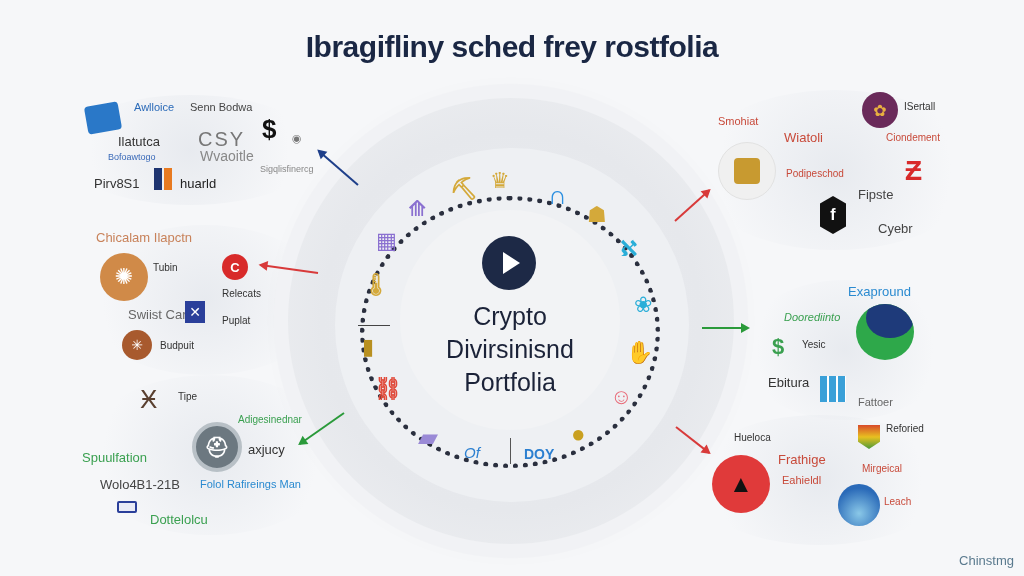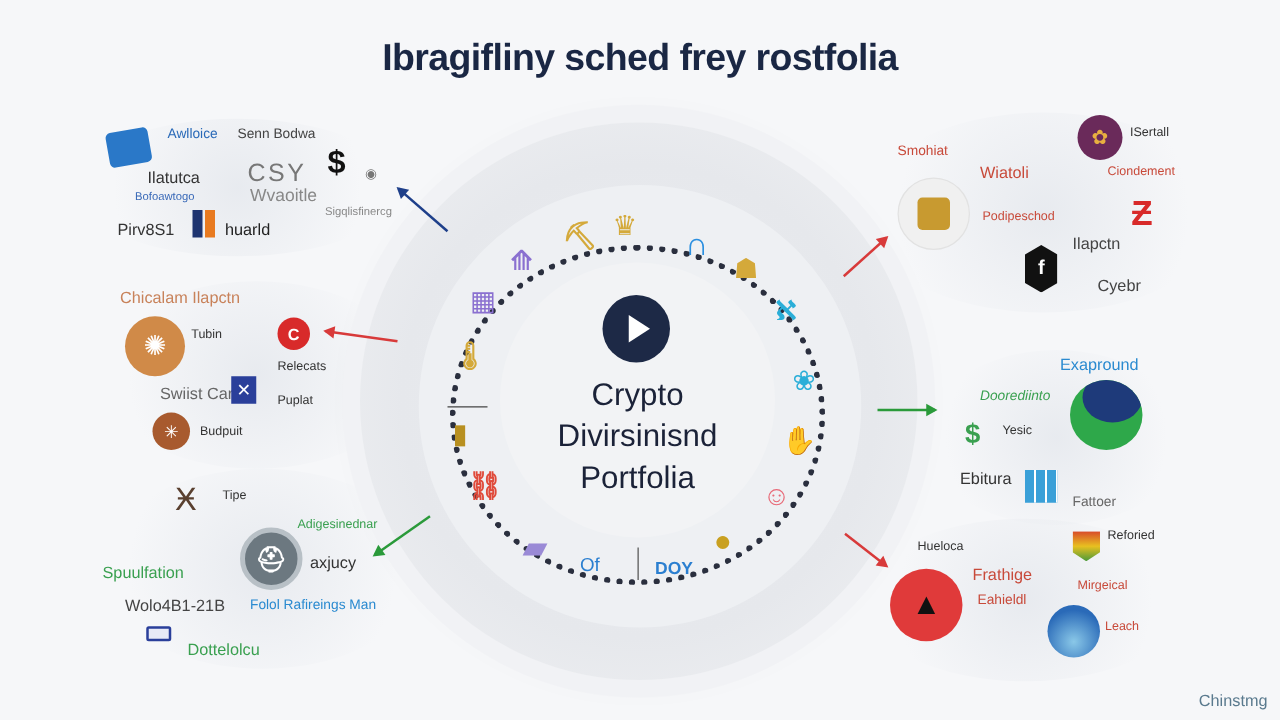--- a/index.html
+++ b/index.html
@@ -104,21 +104,21 @@
 <span class="ring-icon" style="left:626px;top:342px;color:#d4a93a;">✋</span>
 <span class="ring-icon" style="left:610px;top:386px;color:#e86a78;">☺</span>
 <span class="ring-icon" style="left:571px;top:422px;color:#c9a020;font-size:24px;">●</span>
 <span class="ring-icon" style="left:418px;top:424px;color:#9a8ad6;font-size:26px;">▰</span>
 <span class="ring-icon" style="left:374px;top:378px;color:#e04a3a;">⛓</span>
 <span class="ring-icon" style="left:362px;top:336px;color:#b89020;">▮</span>
 <span class="ring-icon" style="left:362px;top:274px;color:#d4a93a;">🌡</span>
 <span class="ring-icon" style="left:376px;top:230px;color:#8a70d0;">▦</span>
 <span class="ring-icon" style="left:408px;top:198px;color:#8a70d0;">⟰</span>
 
-<span class="label" style="left:464px;top:444px;color:#2b7fd0;font-size:15px;">Of</span>
+<span class="label" style="left:464px;top:444px;color:#2b7fd0;font-size:15px;font-style:italic;">Of</span>
 <div class="abs" style="left:510px;top:438px;width:1px;height:26px;background:#555;"></div>
 <span class="label" style="left:524px;top:446px;color:#2b7fd0;font-size:14px;font-weight:700;">DOY</span>
 <div class="abs" style="left:358px;top:325px;width:32px;height:1px;background:#444;"></div>
 
 <div class="arrow" style="left:358px;top:184px;width:52px;color:#1e3f8a;background:#1e3f8a;transform:rotate(-139deg);"></div>
 <div class="arrow" style="left:318px;top:272px;width:58px;color:#d83a3a;background:#d83a3a;transform:rotate(-172deg);"></div>
 <div class="arrow" style="left:344px;top:412px;width:54px;color:#2a9a3a;background:#2a9a3a;transform:rotate(145deg);"></div>
 <div class="arrow" style="left:675px;top:220px;width:46px;color:#d83a3a;background:#d83a3a;transform:rotate(-42deg);"></div>
 <div class="arrow" style="left:702px;top:327px;width:46px;color:#2a9a3a;background:#2a9a3a;"></div>
 <div class="arrow" style="left:676px;top:426px;width:42px;color:#d83a3a;background:#d83a3a;transform:rotate(38deg);"></div>
@@ -165,21 +165,21 @@
 <span class="label sm" style="left:718px;top:115px;color:#c84a3a;">Smohiat</span>
 <span class="label" style="left:784px;top:130px;color:#c84a3a;">Wiatoli</span>
 <div class="logo" style="left:718px;top:142px;width:58px;height:58px;background:#f0f0f0;border:1px solid #e2e2e2;">
   <div style="width:26px;height:26px;background:#c89a30;border-radius:4px;"></div>
 </div>
 <div class="logo" style="left:862px;top:92px;width:36px;height:36px;background:#6a2a5a;color:#e8b040;font-size:16px;">✿</div>
 <span class="label md" style="left:904px;top:101px;color:#333;">ISertall</span>
 <span class="label md" style="left:886px;top:132px;color:#c84a3a;">Ciondement</span>
 <span class="label md" style="left:786px;top:168px;color:#c84a3a;">Podipeschod</span>
 <span class="abs" style="left:905px;top:155px;font-size:28px;font-weight:700;color:#d82a2a;">Ƶ</span>
-<span class="label" style="left:858px;top:187px;color:#444;">Ilapctn</span>
+<span class="label" style="left:858px;top:187px;color:#444;">Fipste</span>
 <div class="abs" style="left:820px;top:196px;width:26px;height:38px;background:#111;color:#fff;font-weight:700;text-align:center;line-height:38px;font-size:16px;clip-path:polygon(50% 0,100% 20%,100% 80%,50% 100%,0 80%,0 20%);">f</div>
 <span class="label" style="left:878px;top:221px;color:#444;">Cyebr</span>
 
 <span class="label" style="left:848px;top:284px;color:#2a8ad0;">Exapround</span>
 <span class="label sm" style="left:784px;top:311px;color:#3aa050;font-style:italic;">Doorediinto</span>
 <div class="abs" style="left:856px;top:304px;width:58px;height:56px;border-radius:50%;background:#2ea84a;overflow:hidden;">
   <div style="position:absolute;left:10px;top:-6px;width:48px;height:40px;border-radius:50%;background:#1e3a7a;"></div>
 </div>
 <span class="abs" style="left:772px;top:334px;font-size:22px;color:#3aa050;font-weight:700;">$</span>
 <span class="label md" style="left:802px;top:339px;color:#333;text-align:center;">Yesic</span>

